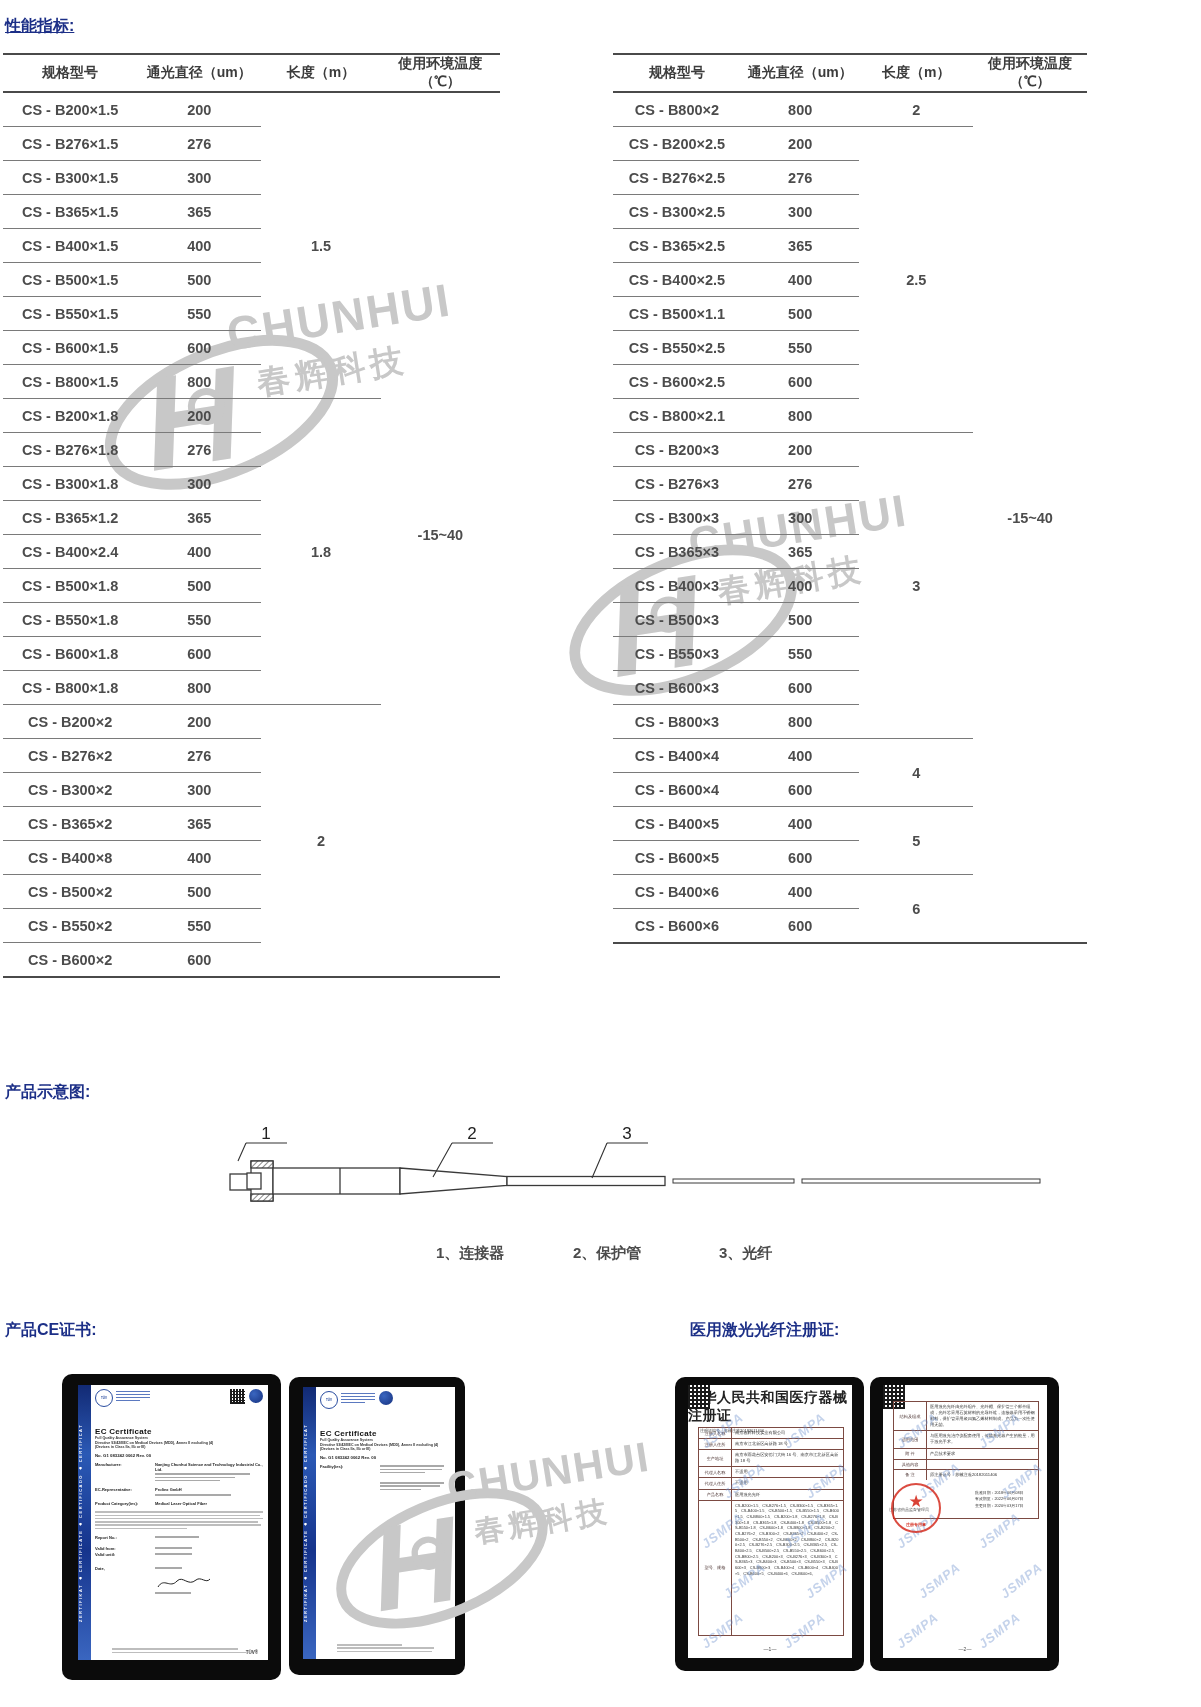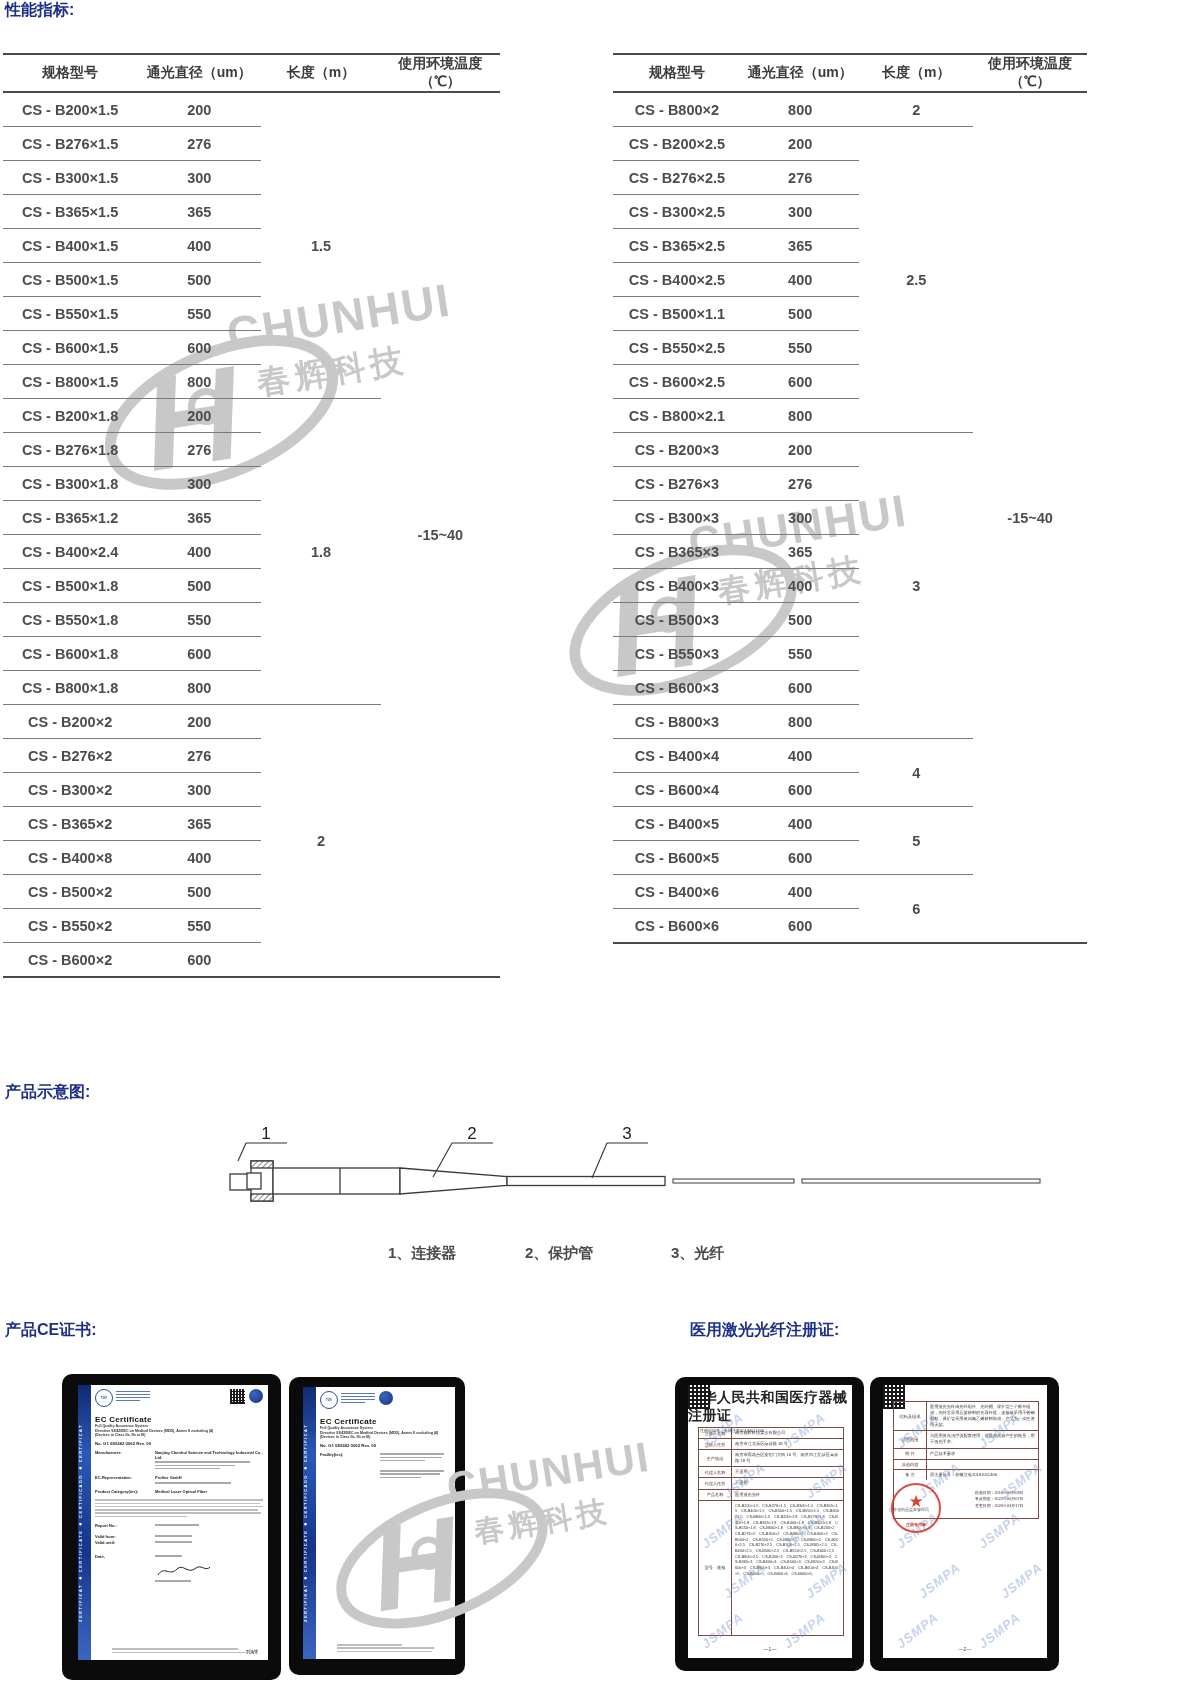--- a/index.html
+++ b/index.html
@@ -23,21 +23,21 @@
   td.c-len  { border-bottom:1px solid #7a7a7a; vertical-align:middle; }
   td.c-temp { vertical-align:middle; }
 
   
   .wm { position:absolute; z-index:0; pointer-events:none; }
   .wm-top { z-index:0; }
   #wm3 { z-index:9; }
 
   
   #diagram-svg { position:absolute; left:175px; top:1113px; z-index:2; }
-  .cap { position:absolute; top:1244px; font-size:15px; font-weight:bold; color:#4b4b4b; z-index:2; }
+  .cap { position:absolute; top:1244px; font-size:15px; font-weight:bold; color:#4b4b4b; z-index:2;margin-left:48px; }
 
   
   .certframe { position:absolute; background:#0b0b0b; border-radius:10px; z-index:4; }
   #cert1 { left:62px;  top:1374px; width:219px; height:306px; }
   #cert2 { left:289px; top:1377px; width:176px; height:298px; }
   #cert3 { left:675px; top:1377px; width:189px; height:294px; }
   #cert4 { left:870px; top:1377px; width:189px; height:294px; }
   .certpage { position:absolute; background:#fff; overflow:hidden; }
   #cert1 .certpage { left:16px; right:13px; top:11px; bottom:20px; }
   #cert2 .certpage { left:14px; right:10px; top:10px; bottom:16px; }
@@ -55,21 +55,21 @@
   .tuv-lines { margin-left:3px; margin-top:2px; }
   .tuv-lines div { width:34px; height:1.4px; background:#5b79c0; margin-bottom:1.6px; }
   .qr { width:15px; height:15px; margin-left:auto;
     background-image:repeating-linear-gradient(0deg,#1a1a1a 0 1.5px,transparent 1.5px 3px),
                      repeating-linear-gradient(90deg,#1a1a1a 0 1.5px,#fff 1.5px 3px); }
   .qr-cn { position:absolute; width:26px; height:26px; left:-4px; top:-2px;
     background-image:repeating-linear-gradient(0deg,#1a1a1a 0 2px,transparent 2px 4px),
                      repeating-linear-gradient(90deg,#1a1a1a 0 2px,#fff 2px 4px); }
   .round-badge { width:14px; height:14px; border-radius:50%; margin-left:4px;
     background:radial-gradient(circle at 35% 35%, #3a66c0, #16317e); border:1px solid #0e2softwar466; }
-  .ce-title { font-size:8px; font-weight:bold; color:#111; letter-spacing:.3px; margin-top:4px; }
+  .ce-title { font-size:8px; font-weight:bold; color:#111; letter-spacing:.3px; margin-top:16px; }
   .ce-sub { font-size:3.6px; font-weight:600; color:#333; line-height:1.3; }
   .ce-no { font-size:4.3px; font-weight:bold; margin-top:2.5px; color:#222; }
   .frow { display:flex; margin-top:4px; }
   .flabel { width:60px; font-weight:bold; font-size:4px; color:#222; flex:none; }
   .fvalue { font-size:4px; font-weight:bold; color:#222; }
   .bar { height:1.5px; background:#a9a9a9; margin:1.8px 0; }
   .bar.lt { background:#bdbdbd; }
   .metarow { display:flex; margin-top:3px; }
   .sig { margin-left:60px; margin-top:4px; }
   .ce-foot { position:absolute; bottom:1px; left:17px; right:5px; }
@@ -93,21 +93,21 @@
   .seal { position:absolute; left:8px; top:98px; width:46px; height:46px;
     border:2.5px solid rgba(213,45,32,.85); border-radius:50%; z-index:2; background:rgba(255,255,255,0); }
   .seal .star { position:absolute; left:0; right:0; top:6px; text-align:center; font-size:17px; color:rgba(213,45,32,.9); }
   .seal .seal-txt { position:absolute; left:0; right:0; bottom:4px; text-align:center; font-size:4px; color:rgba(213,45,32,.95); font-weight:bold; }
   .authority { position:absolute; left:6px; top:122px; font-size:4px; color:#555; }
   .datelines { position:absolute; left:92px; top:105px; font-size:3.9px; line-height:1.6; color:#333; }
 </style>
 </head>
 <body>
 
-<div class="h-blue" style="left:5px; top:0;">性能指标:</div>
+<div class="h-blue" style="left:5px; top:16px;text-decoration:underline;">性能指标:</div>
 <div class="h-blue" style="left:5px; top:1046px;margin-top:36px;">产品示意图:</div>
 <div class="h-blue" style="left:5px; top:1320px;">产品CE证书:</div>
 <div class="h-blue" style="left:690px; top:1320px;">医用激光光纤注册证:</div>
 
 <div id="spec-left" class="spec-wrap">
     <table>
       <colgroup>
         <col style="width: 27%;">
         <col style="width: 25%;">
         <col style="width: 24%;">

